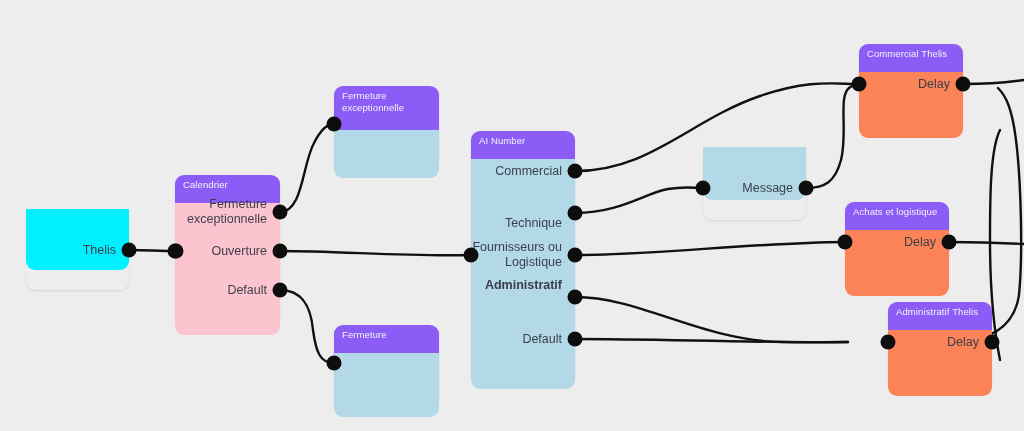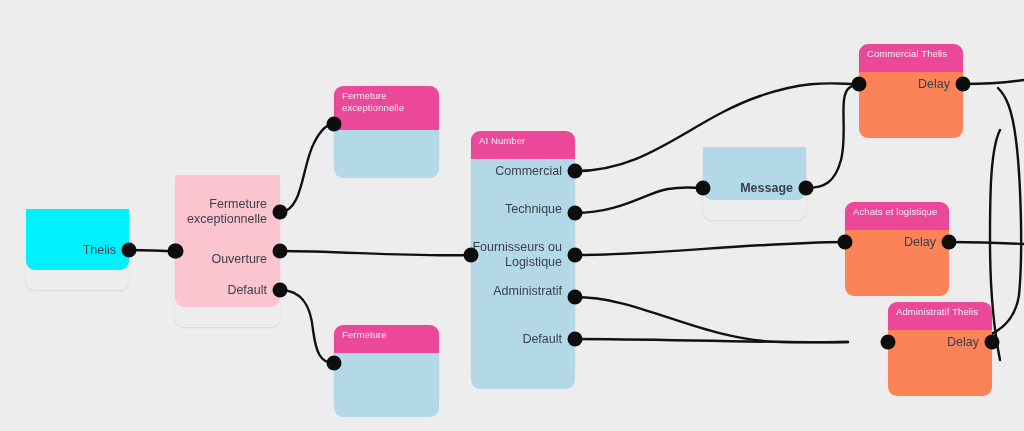--- a/index.html
+++ b/index.html
@@ -28,21 +28,21 @@
     pointer-events: none;
   }
   .node {
     position: absolute;
     border-radius: 9px;
     box-sizing: border-box;
     overflow: visible;
     box-shadow: 0 1px 2px rgba(0,0,0,0.10);
   }
   .node-header {
-    background: #ec4899;
+    background: #8b5cf6;
     color: #f2f4f8;
     font-size: 9.5px;
     line-height: 12px;
     padding: 4px 7px 4px 8px;
     border-radius: 9px 9px 0 0;
     letter-spacing: 0.1px;
     white-space: pre-line;
     font-weight: 400;
   }
   .node-body {
@@ -109,25 +109,26 @@
       <path d="M 1000 130 C 990 150 990 200 990 240 C 990 290 994 330 1000 360" fill="none" stroke="#111111" stroke-width="2.4" stroke-linecap="round"></path>
     </svg>
 
   <div id="nodes-layer">
       <div class="node" style="left: 26px; top: 209px; width: 103px; height: 81px;">
         <div class="node-body body-cyan" style="height: 61px;"></div>
         <div class="port-row" style="top: 41px; width: 103px;"><div class="port-label">Thelis</div></div>
         <div class="port-dot" style="left: 103px; top: 41px;"></div>
       </div>
       <div class="node" style="left: 175px; top: 175px; width: 105px; height: 152px;">
+        <div class="node-header" style="height: 20px;">Calendrier</div>
         <div class="node-body body-pink" style="height: 132px;"></div>
         <div class="port-row" style="top: 37px; width: 105px;"><div class="port-label">Fermeture
 exceptionnelle</div></div>
         <div class="port-dot" style="left: 105px; top: 37px;"></div>
-        <div class="port-row" style="top: 84px; width: 105px; text-align: right;"><div class="port-label">Ouverture</div></div>
+        <div class="port-row" style="top: 76px; width: 105px; text-align: right;"><div class="port-label">Ouverture</div></div>
         <div class="port-dot" style="left: 105px; top: 76px;"></div>
         <div class="port-row" style="top: 115px; width: 105px;"><div class="port-label">Default</div></div>
         <div class="port-dot" style="left: 105px; top: 115px;"></div>
         <div class="in-dot" style="left: 0px; top: 76px;"></div>
       </div>
       <div class="node" style="left: 334px; top: 86px; width: 105px; height: 84px;">
         <div class="node-header" style="height: 36px;">Fermeture
 exceptionnelle</div>
         <div class="node-body body-blue" style="height: 48px;"></div>
         <div class="in-dot" style="left: 0px; top: 38px;"></div>
@@ -135,34 +136,34 @@
       <div class="node" style="left: 334px; top: 325px; width: 105px; height: 84px;">
         <div class="node-header" style="height: 20px;">Fermeture</div>
         <div class="node-body body-blue" style="height: 64px;"></div>
         <div class="in-dot" style="left: 0px; top: 38px;"></div>
       </div>
       <div class="node" style="left: 471px; top: 131px; width: 104px; height: 250px;">
         <div class="node-header" style="height: 20px;">AI Number</div>
         <div class="node-body body-blue" style="height: 230px;"></div>
         <div class="port-row" style="top: 40px; width: 104px;"><div class="port-label">Commercial</div></div>
         <div class="port-dot" style="left: 104px; top: 40px;"></div>
-        <div class="port-row" style="top: 78px; width: 104px; text-align: right;"><div class="port-label">Technique</div></div>
+        <div class="port-row" style="top: 92px; width: 104px; text-align: right;"><div class="port-label">Technique</div></div>
         <div class="port-dot" style="left: 104px; top: 82px;"></div>
         <div class="port-row" style="top: 124px; width: 104px; align-items: flex-end;"><div class="port-label">Fournisseurs ou
 Logistique</div></div>
         <div class="port-dot" style="left: 104px; top: 124px;"></div>
-        <div class="port-row" style="top: 160px; width: 104px;"><div class="port-label">Administratif</div></div>
+        <div class="port-row" style="top: 154px; width: 104px; font-weight: bold;"><div class="port-label">Administratif</div></div>
         <div class="port-dot" style="left: 104px; top: 166px;"></div>
         <div class="port-row" style="top: 208px; width: 104px;"><div class="port-label">Default</div></div>
         <div class="port-dot" style="left: 104px; top: 208px;"></div>
         <div class="in-dot" style="left: 0px; top: 124px;"></div>
       </div>
       <div class="node" style="left: 703px; top: 147px; width: 103px; height: 73px;">
         <div class="node-body body-blue" style="height: 53px;"></div>
-        <div class="port-row" style="top: 41px; width: 103px; font-weight: bold;"><div class="port-label">Message</div></div>
+        <div class="port-row" style="top: 41px; width: 103px;"><div class="port-label">Message</div></div>
         <div class="port-dot" style="left: 103px; top: 41px;"></div>
         <div class="in-dot" style="left: 0px; top: 41px;"></div>
       </div>
       <div class="node" style="left: 859px; top: 44px; width: 104px; height: 86px;">
         <div class="node-header" style="height: 20px;">Commercial Thelis</div>
         <div class="node-body body-orange" style="height: 66px;"></div>
         <div class="port-row" style="top: 40px; width: 104px;"><div class="port-label">Delay</div></div>
         <div class="port-dot" style="left: 104px; top: 40px;"></div>
         <div class="in-dot" style="left: 0px; top: 40px;"></div>
       </div>

